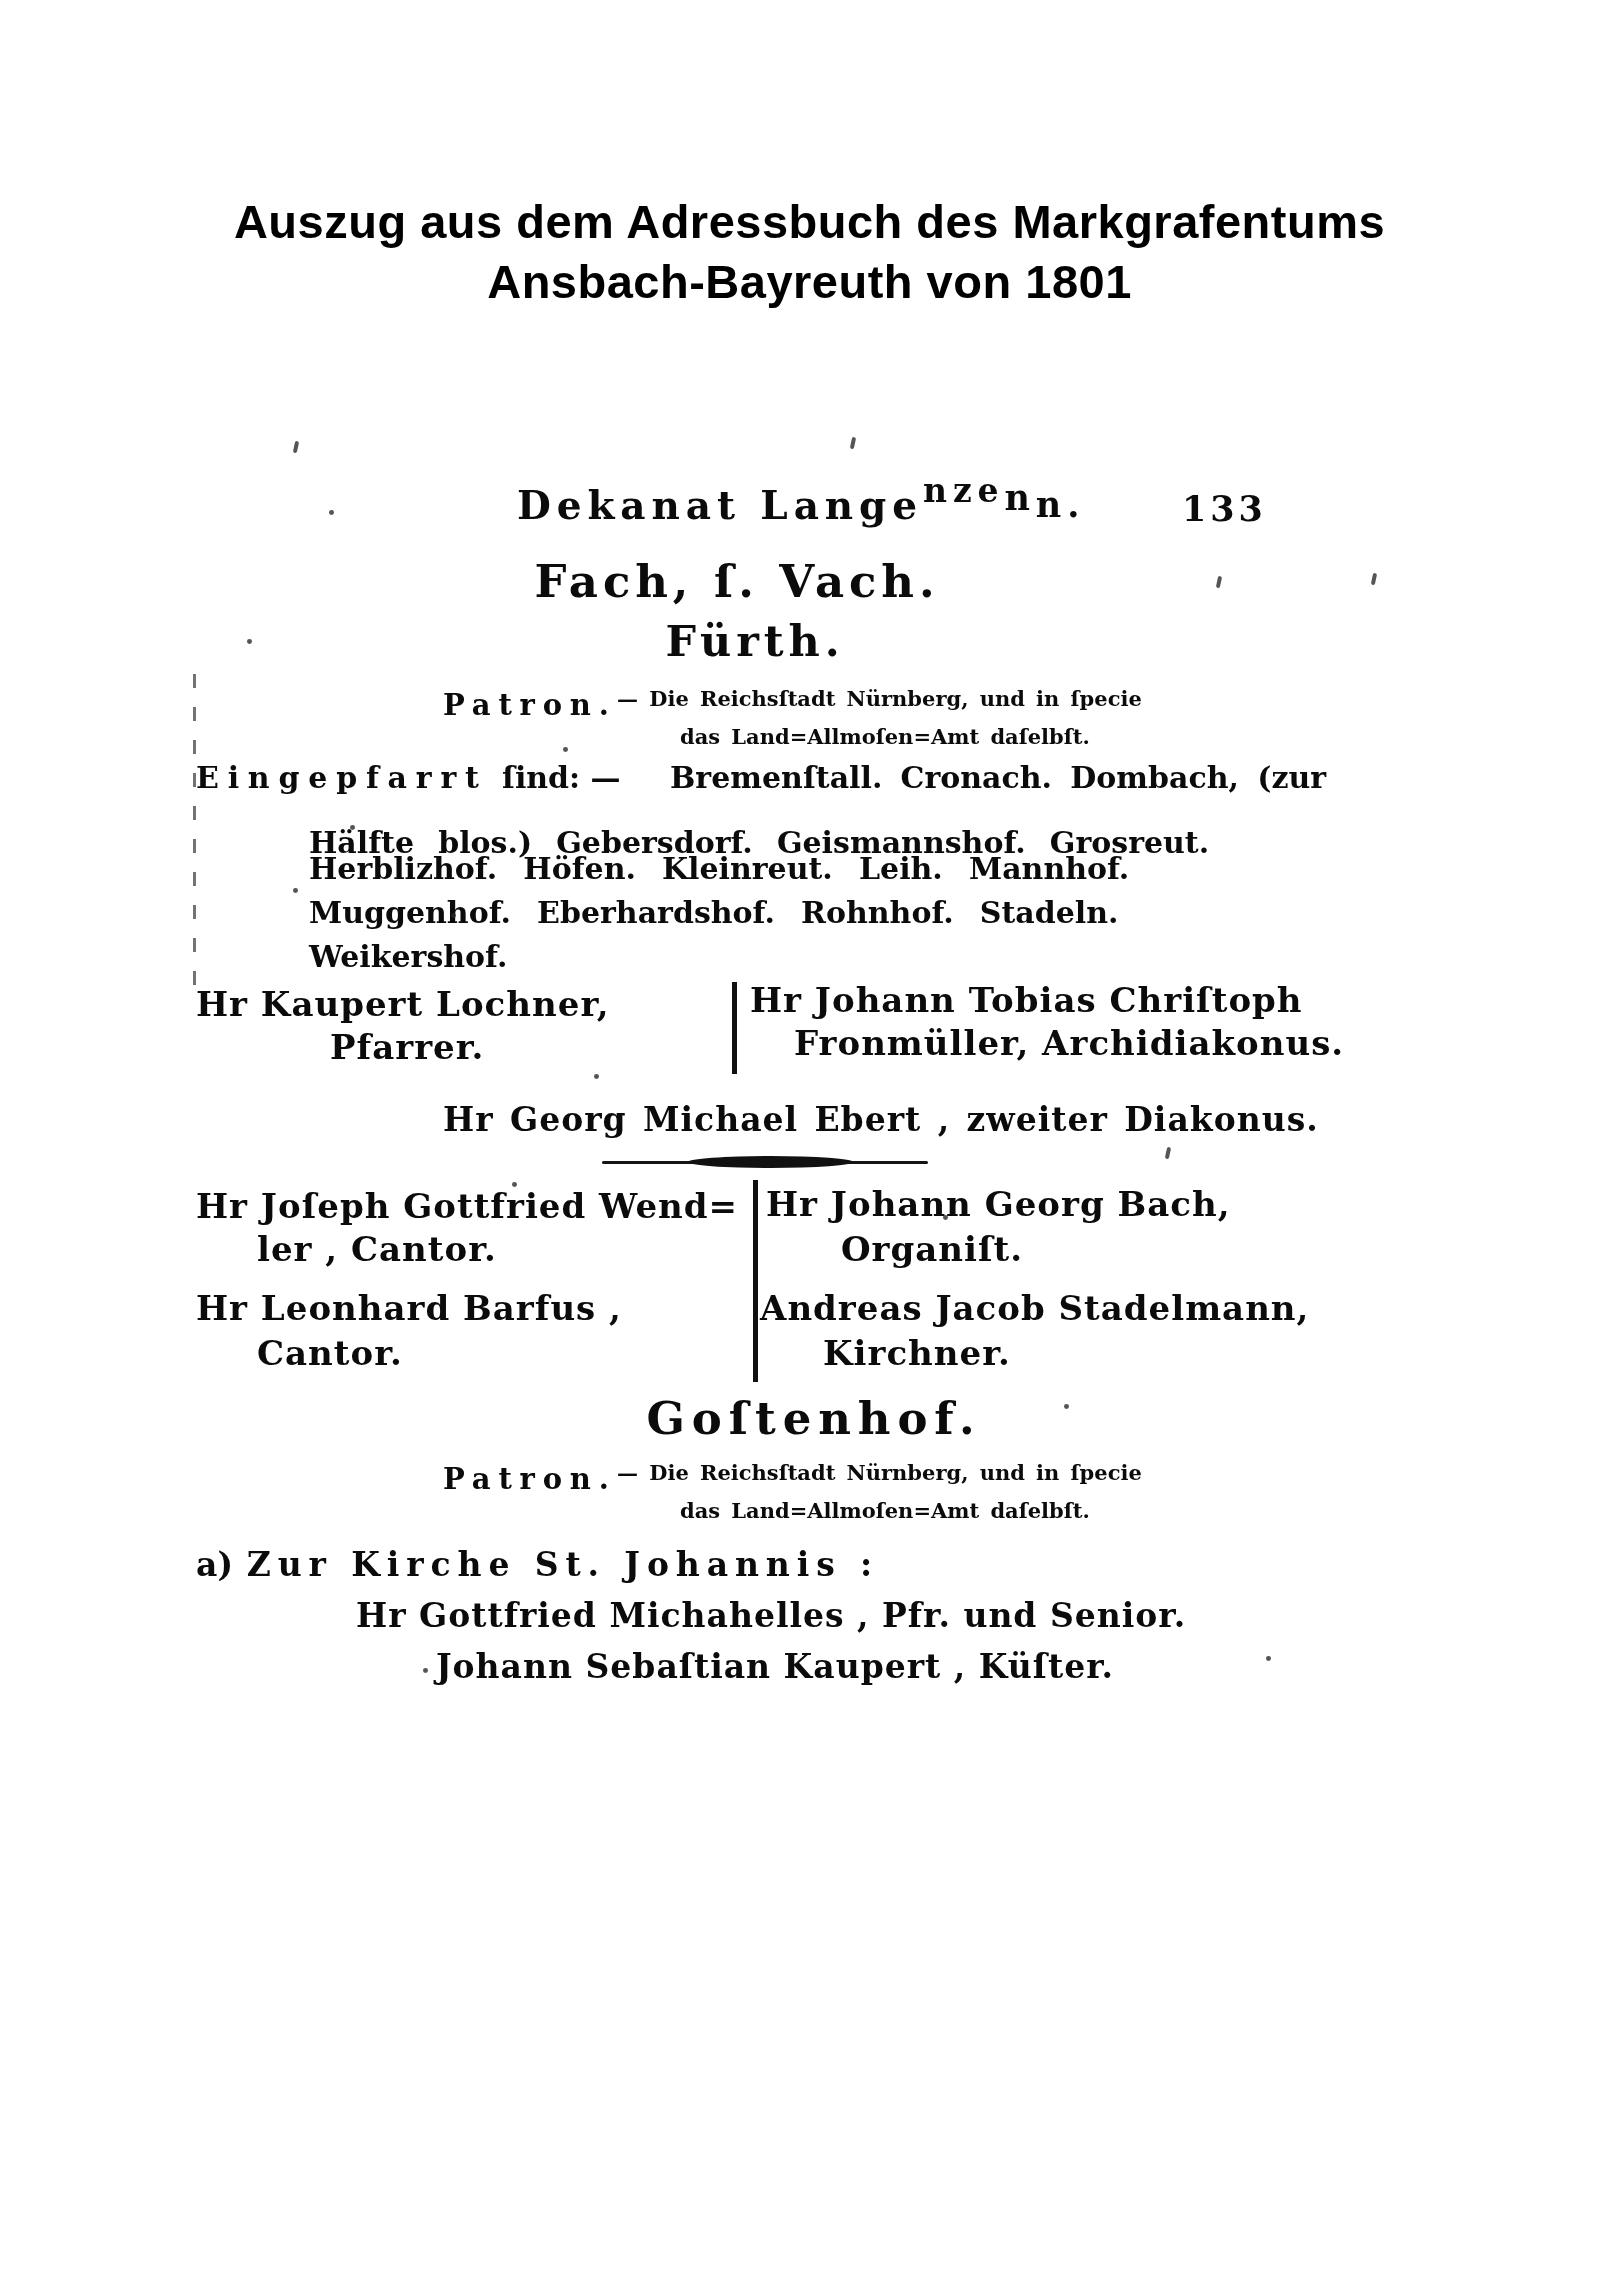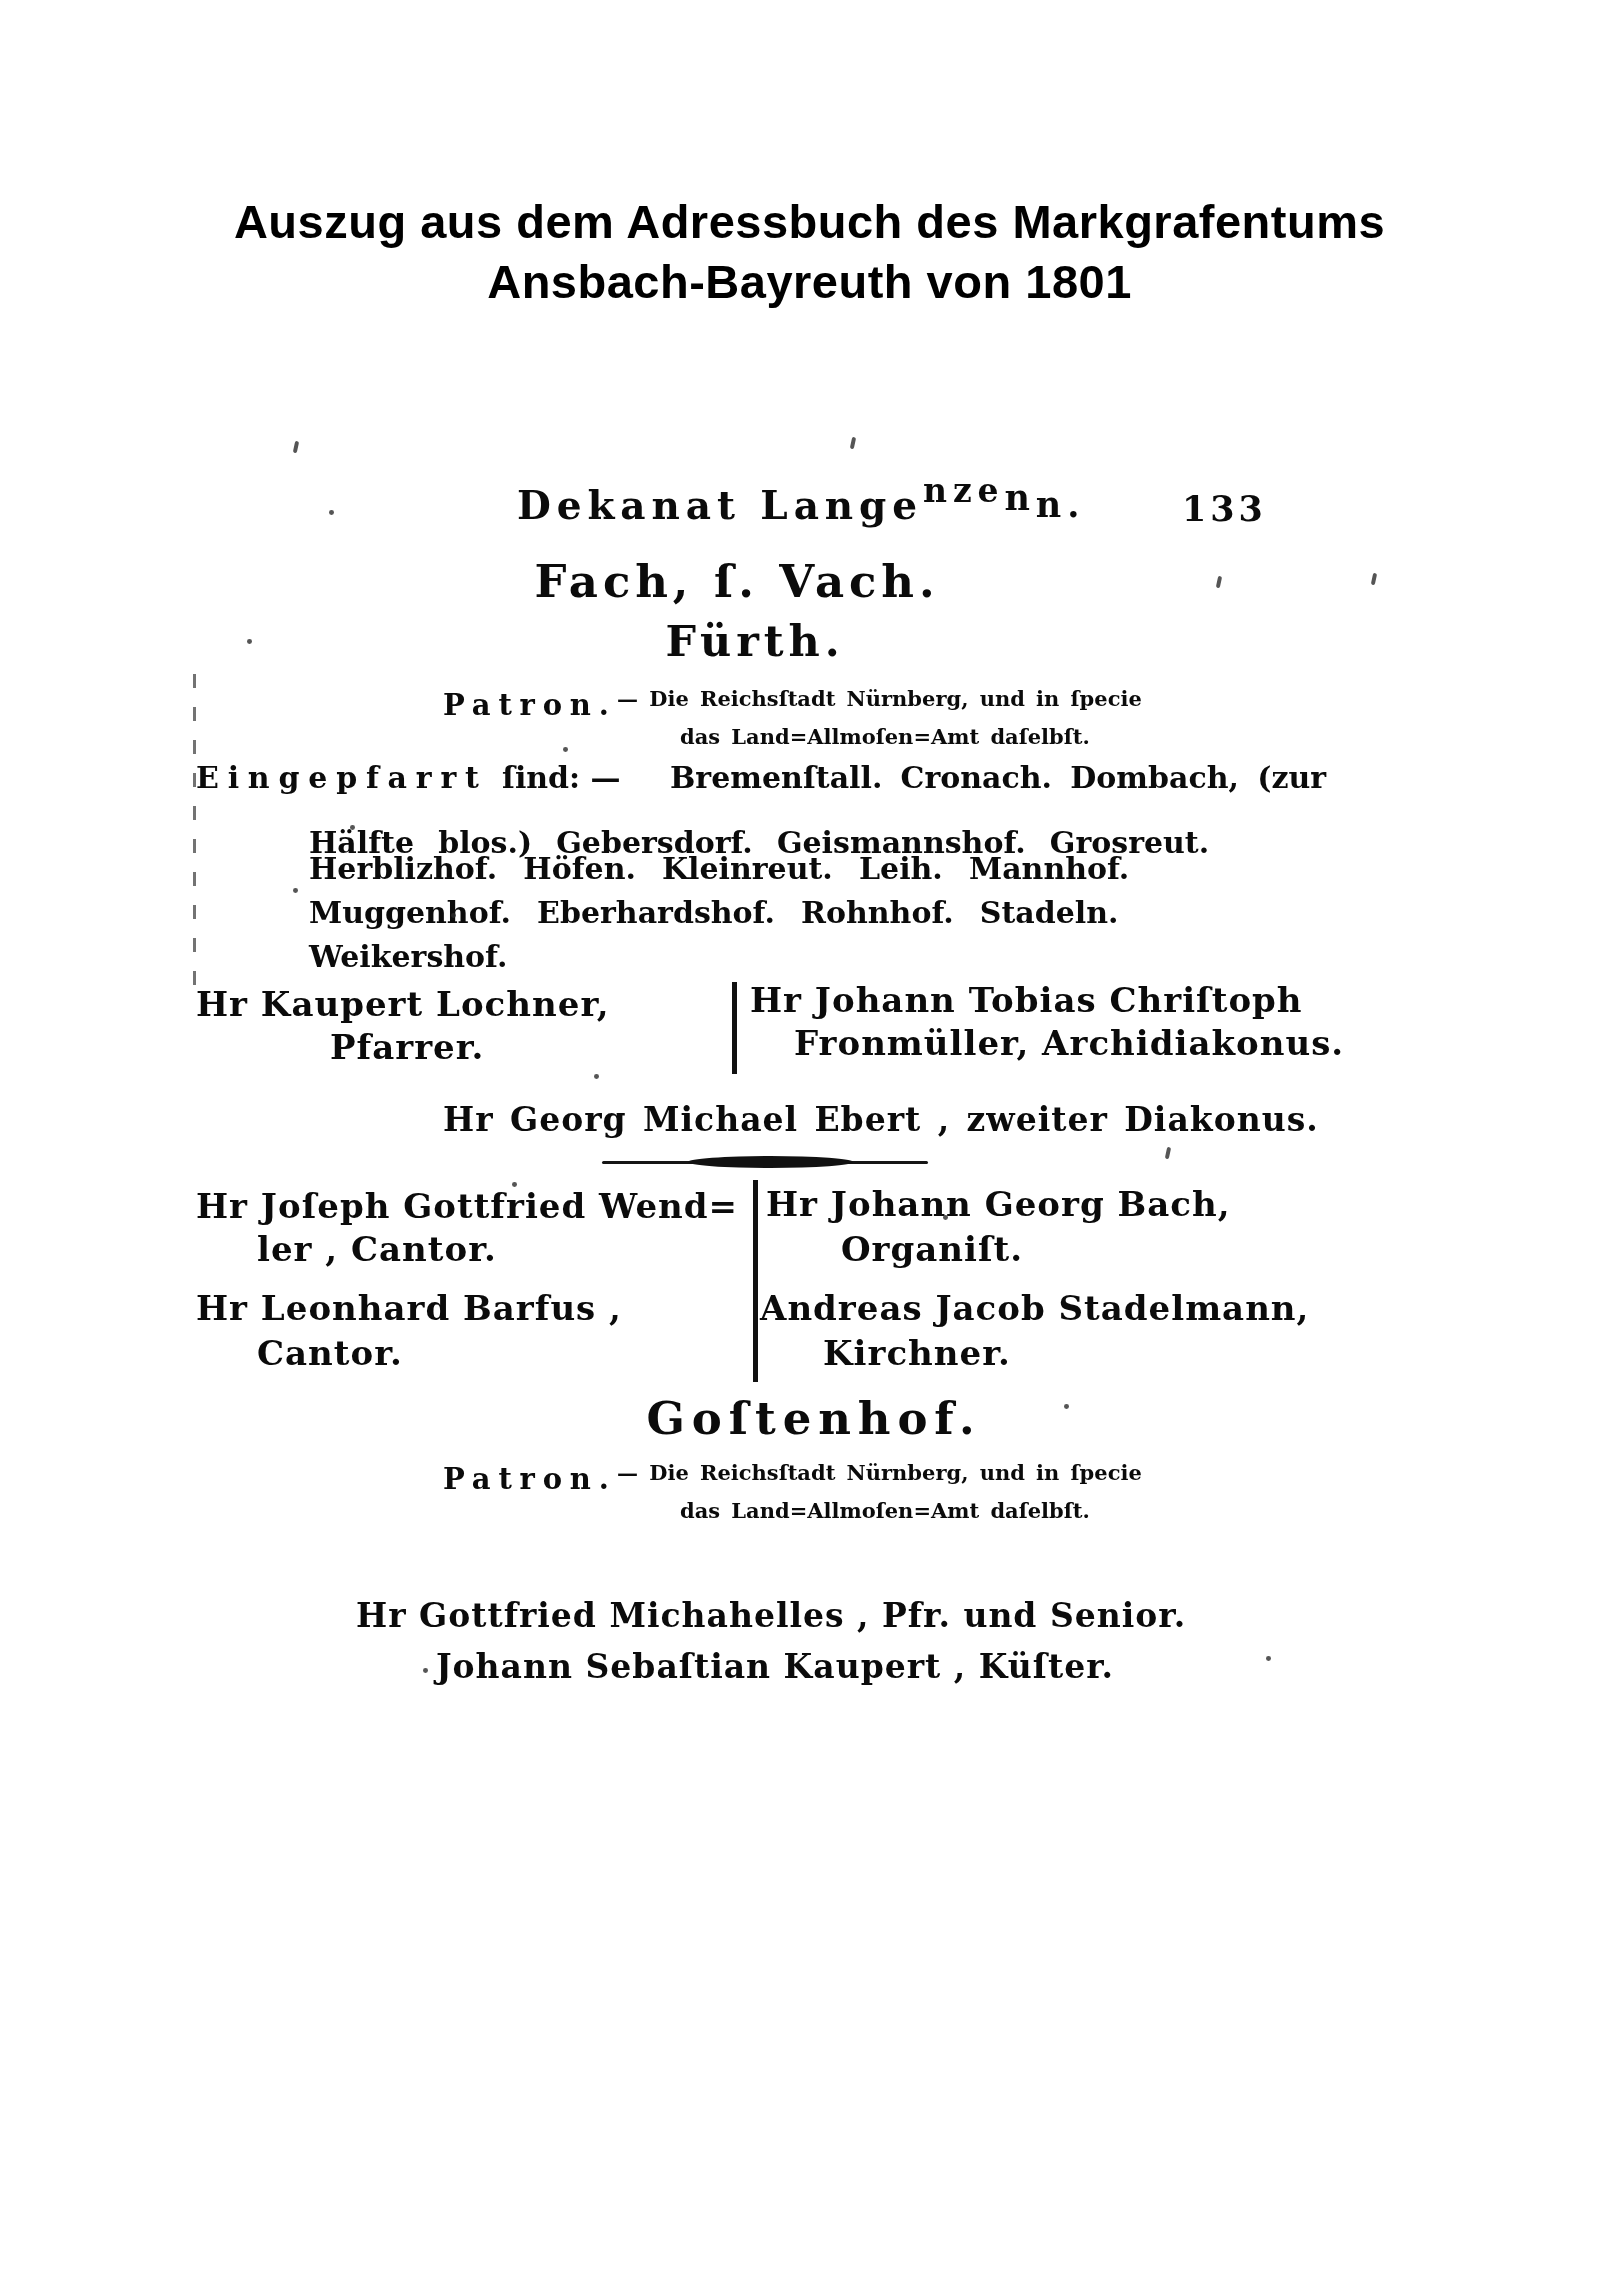--- a/index.html
+++ b/index.html
@@ -98,20 +98,21 @@
     <div class="abs name" style="left:196px;top:1288px;">Hr Leonhard Barfus ,</div>
     <div class="abs name" style="left:257px;top:1333px;">Cantor.</div>
     <div class="abs name" style="left:760px;top:1288px;">Andreas Jacob Stadelmann,</div>
     <div class="abs name" style="left:823px;top:1333px;text-align:right;">Kirchner.</div>
 
     <div class="abs h-gostenhof" style="left:814px;top:1392px;">Goſtenhof.</div>
     <div class="abs patron-label" style="left:443px;top:1462px;">Patron.</div>
     <div class="abs patron-text" style="left:617px;top:1460px;">— Die Reichsſtadt Nürnberg, und in ſpecie</div>
     <div class="abs patron-text" style="left:680px;top:1498px;">das Land=Allmoſen=Amt daſelbſt.</div>
 
+    <div class="abs" style="left:196px;top:1545px;"><span class="joh-prefix">a)</span><span class="joh-label">Zur Kirche St. Johannis :</span></div>
 
     <div class="abs small-name" style="left:356px;top:1596px;">Hr Gottfried Michahelles , Pfr. und Senior.</div>
     <div class="abs small-name" style="left:436px;top:1647px;">Johann Sebaſtian Kaupert , Küſter.</div>
 
     <div class="margin-dashes"></div>
     <div class="tick" style="left:294px;top:441px;"></div>
     <div class="tick" style="left:851px;top:437px;"></div>
     <div class="dot" style="left:329px;top:510px;"></div>
     <div class="dot" style="left:247px;top:639px;"></div>
     <div class="tick" style="left:1217px;top:576px;"></div>

